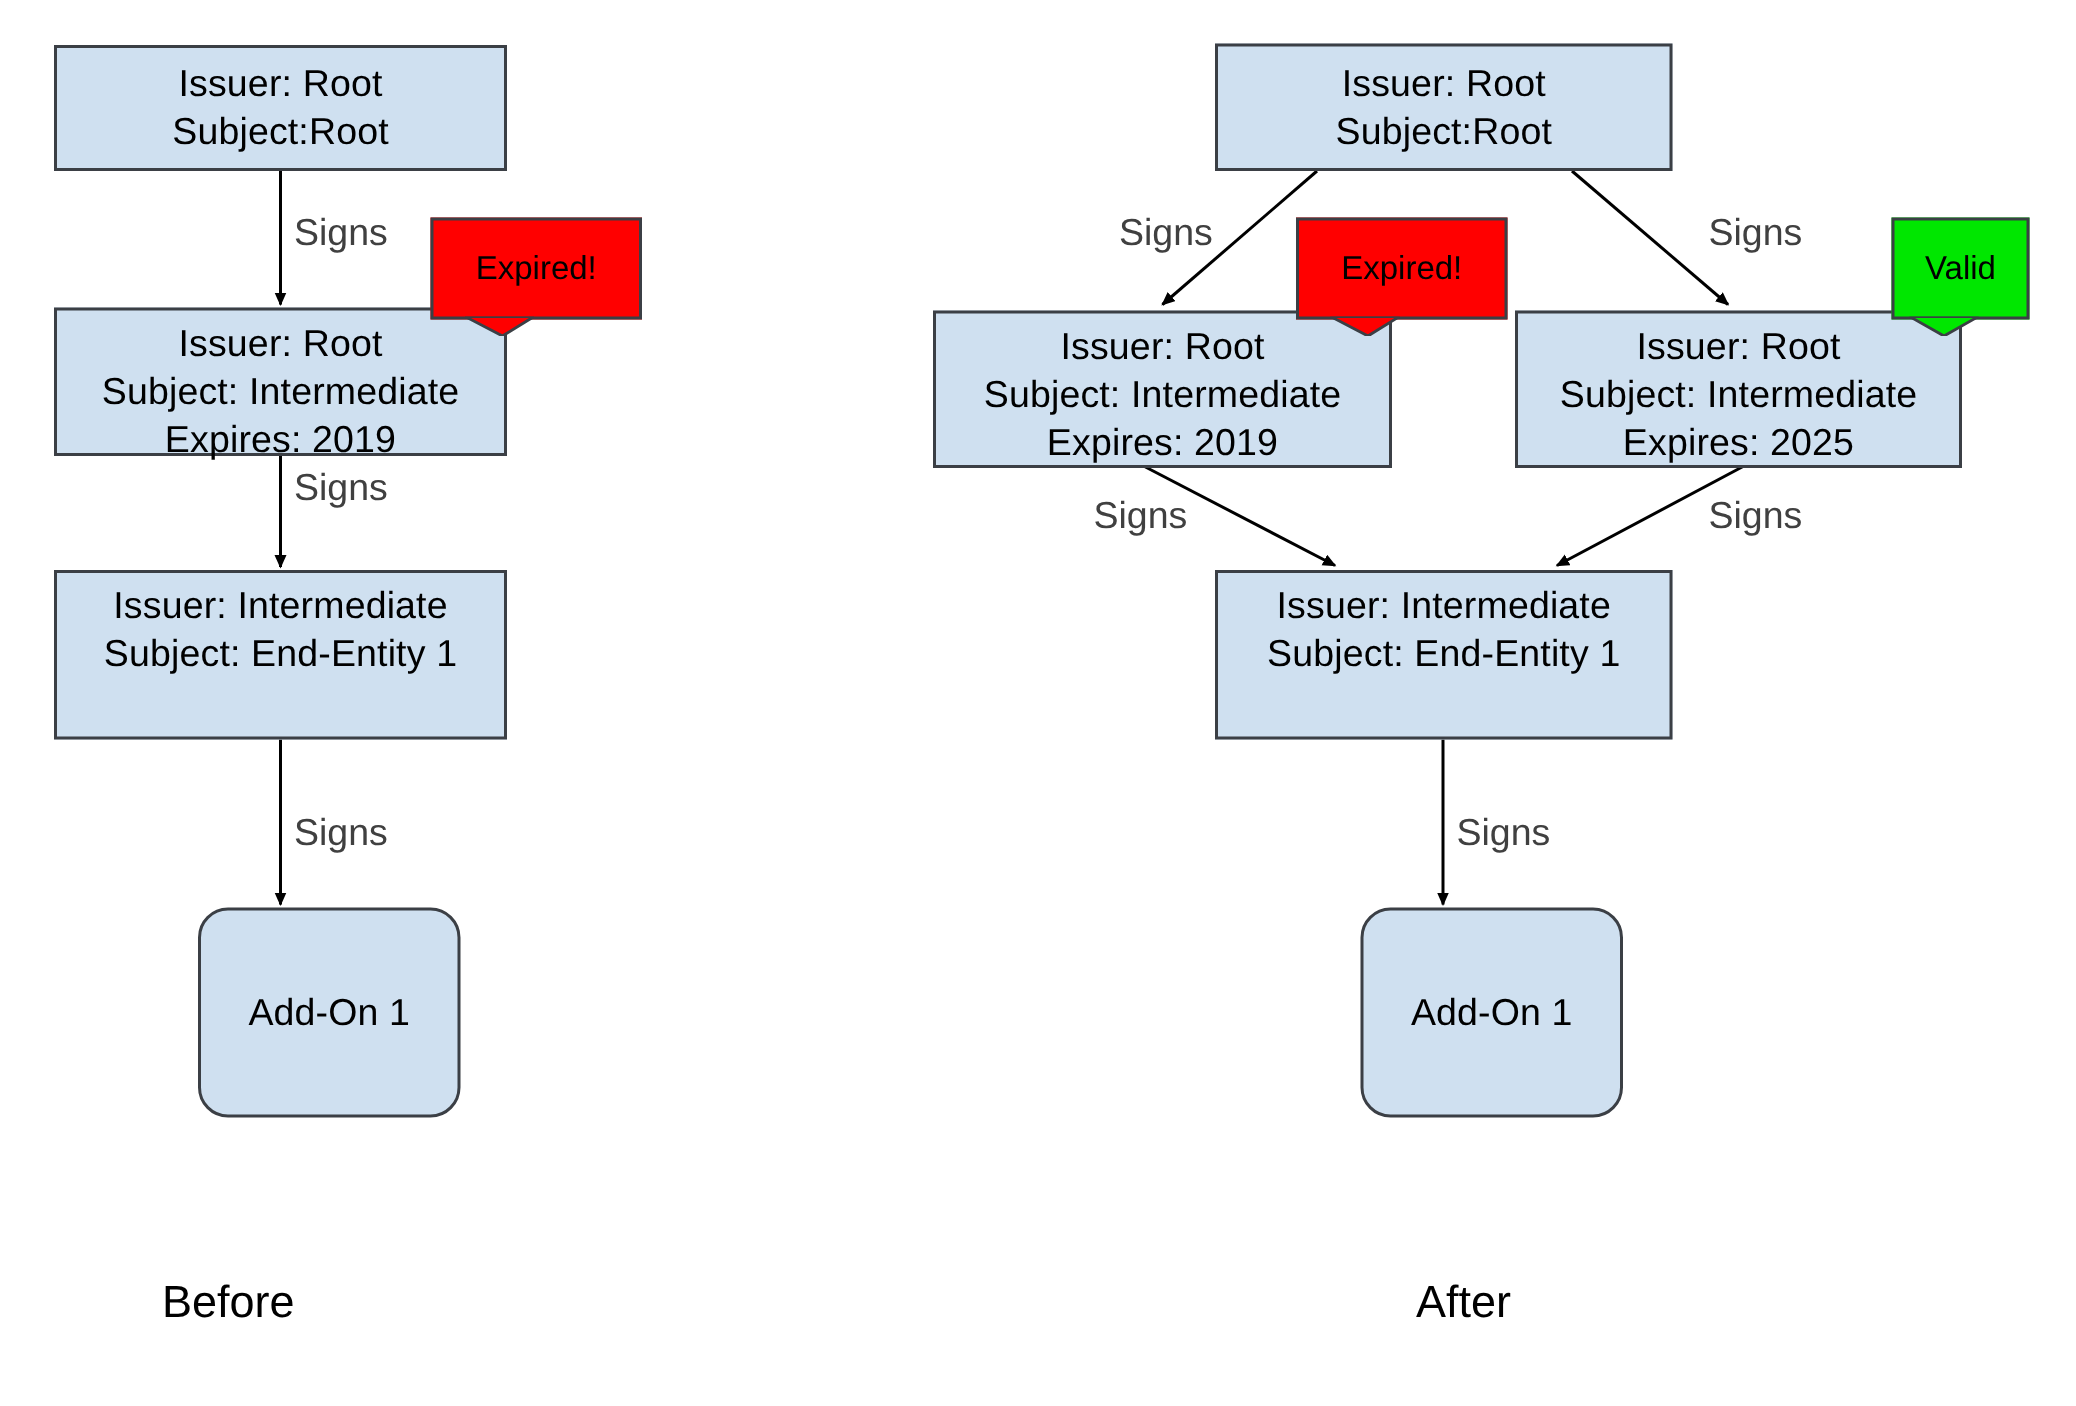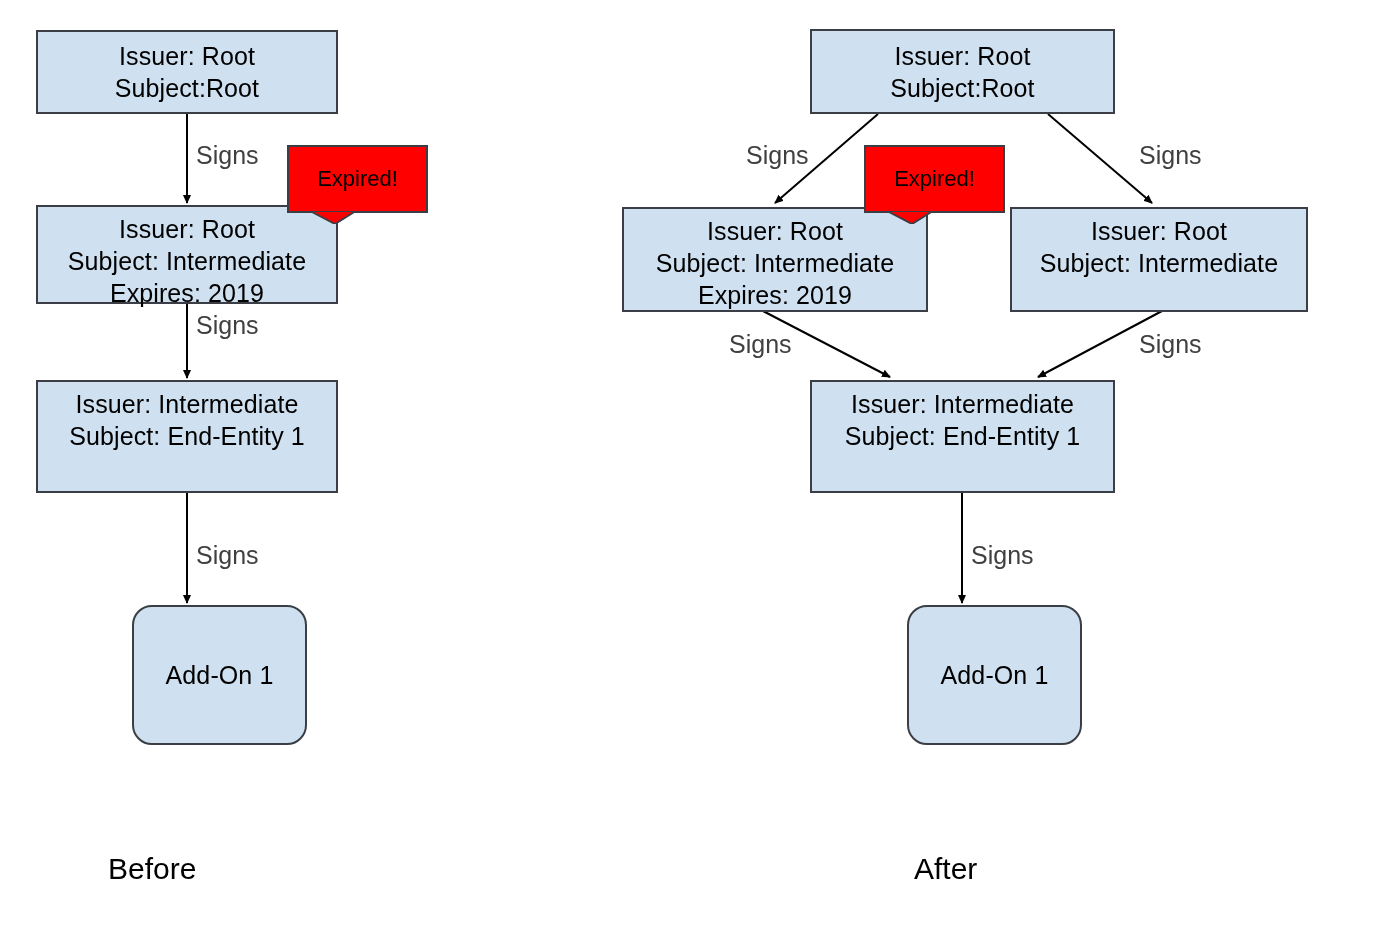--- a/index.html
+++ b/index.html
@@ -186,37 +186,44 @@
     <div class="body">Expired!</div>
     <svg class="tail" viewBox="0 0 46 14" preserveAspectRatio="none" style="left:23px;">
       <path d="M0,0 L46,0 L25,14 z" fill="#ff0000" stroke="#3b3f45" stroke-width="2"></path>
     </svg>
   </div>
 
   <div class="node top-aligned" style="left:1010px; top:207px; width:298px; height:105px;">
     <span class="lines">
       <span class="line">Issuer: Root</span>
       <span class="line">Subject: Intermediate</span>
-    </span>
-  </div>
-
+      <span class="line">Expires: 2025</span>
+    </span>
+  </div>
+
+  <div class="badge valid" style="left:1261px; top:145px; width:92px; height:82px;">
+    <div class="body">Valid</div>
+    <svg class="tail" viewBox="0 0 46 14" preserveAspectRatio="none" style="left:12px;">
+      <path d="M0,0 L46,0 L23,14 z" fill="#00e700" stroke="#3b3f45" stroke-width="2"></path>
+    </svg>
+  </div>
 
   <div class="edge-label" style="left:729px; top:330px;">Signs</div>
   <div class="edge-label" style="left:1139px; top:330px;">Signs</div>
 
   <div class="node top-aligned" style="left:810px; top:380px; width:305px; height:113px;">
     <span class="lines">
       <span class="line">Issuer: Intermediate</span>
       <span class="line">Subject: End-Entity 1</span>
     </span>
   </div>
 
   <div class="edge-label" style="left:971px; top:541px;">Signs</div>
 
   <div class="node rounded" style="left:875px; top:605px; width:175px; height:140px;">
     <span class="lines">
       <span class="line">Add-On 1</span>
     </span>
   </div>
 
-  <div class="caption" style="left:914px; top:851px;">After</div>
+  <div class="caption" style="left:944px; top:851px;">After</div>
 
 </div>
 
 </body></html>

